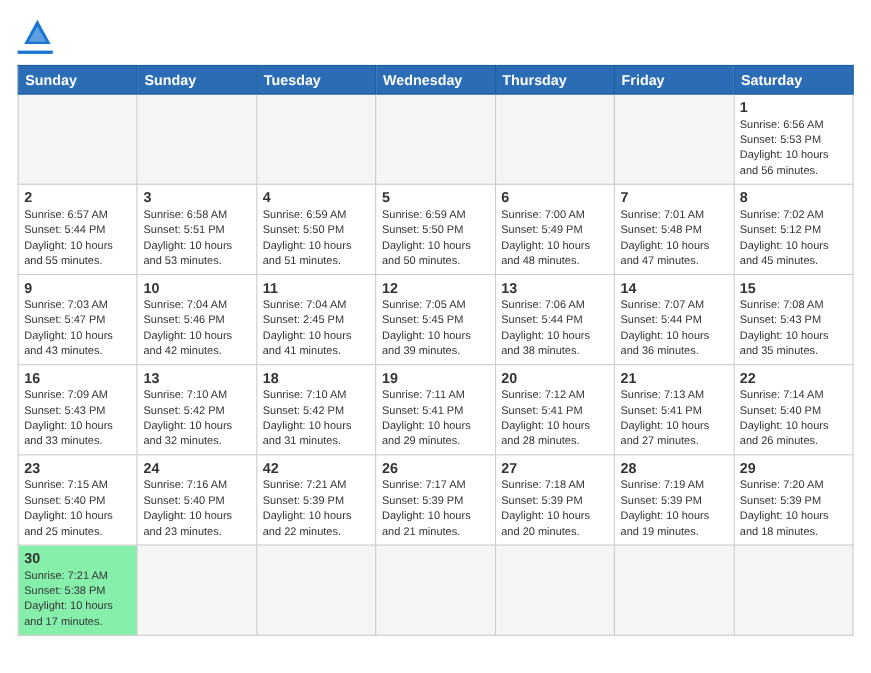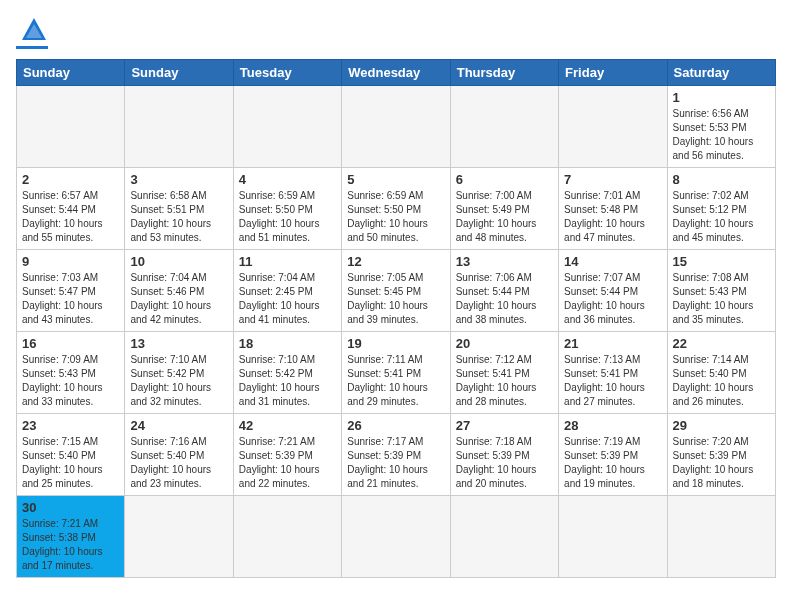--- a/index.html
+++ b/index.html
@@ -94,21 +94,21 @@
     }
     .day-info {
       font-size: 10px;
       color: #333;
       line-height: 1.4;
     }
     .last-row td {
       background: #f5f5f5;
     }
     .last-row td.has-data {
-      background: #0ea5e9;
+      background: #86efac;
     }
   </style>
 </head>
 <body>
 
 <div class="header-area">
   <div class="logo">
     <div class="logo-text">
       <span class="logo-general"></span>
       <span class="logo-blue"></span>

